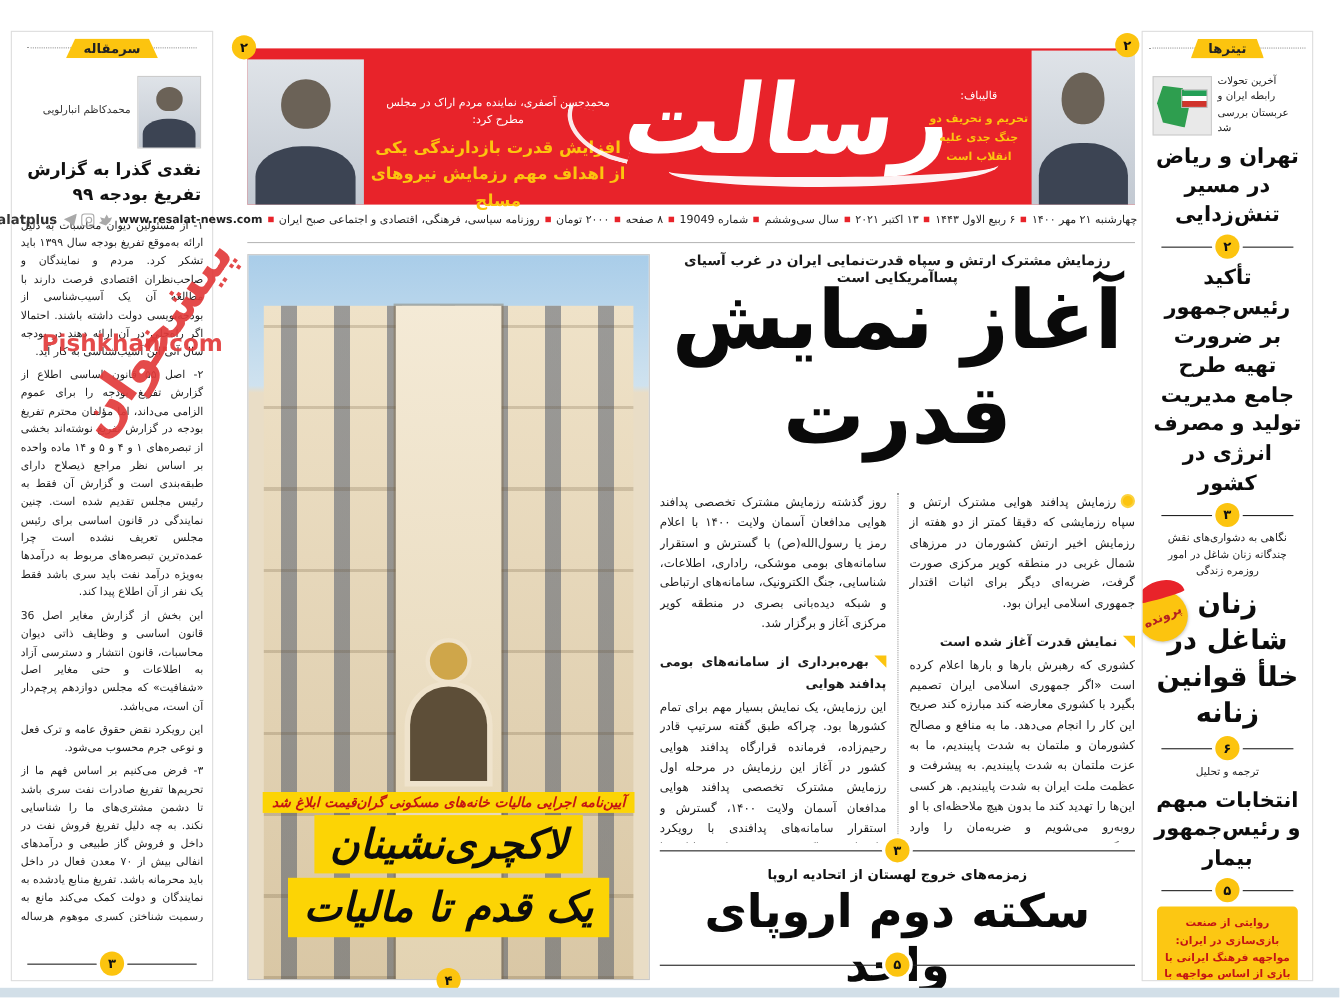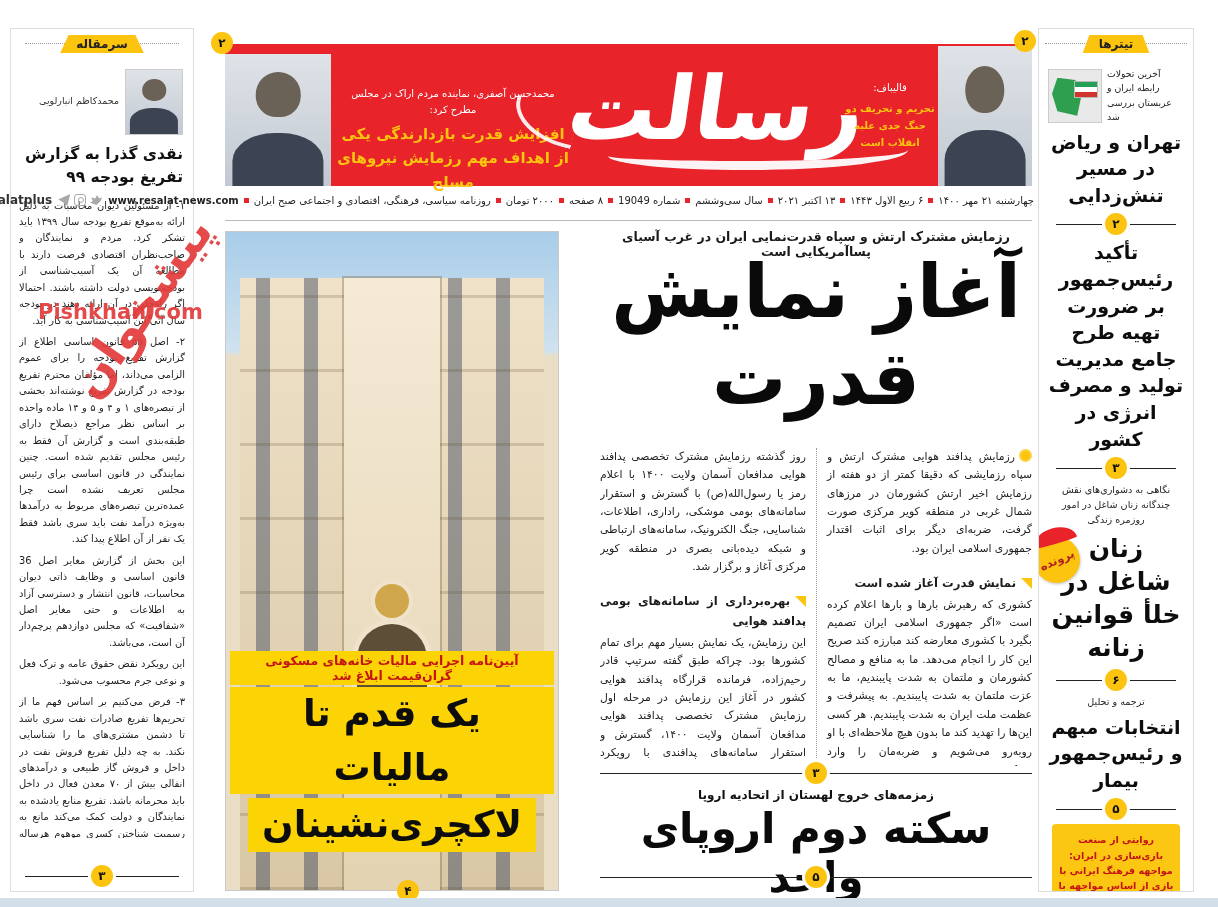--- a/index.html
+++ b/index.html
@@ -71,22 +71,22 @@
   .soc { display:inline-block; width:12px; height:12px; background:#a9a9a9; }
   .soc.telegram  { clip-path:polygon(0 45%,100% 0,76% 100%,38% 66%); }
   .soc.instagram { background:transparent; border:1.6px solid #a9a9a9; border-radius:3px; position:relative; }
   .soc.instagram::before { content:""; position:absolute; left:2.4px; top:2.4px; width:4px; height:4px;
                            border:1.4px solid #a9a9a9; border-radius:50%; }
   .soc.twitter { clip-path:polygon(0 72%,22% 58%,8% 30%,42% 38%,58% 8%,74% 36%,100% 30%,84% 62%,52% 92%); }
   .dl-handle { font-weight:bold; font-size:12px; color:#333; direction:ltr; }
   .dateline-rule { position:absolute; left:225px; top:220px; width:807px; border-top:1px solid #b9b9b9; }
 
   
-  .photo-box { position:absolute; left:225px; top:231px; width:334px; height:660px; border:1px solid #c9c9c9;
-               overflow:hidden; background:linear-gradient(#a9cde9 0%,#cfe2ef 18%,#e9ddc6 19%); }
+  .photo-box { position:absolute; left:225px; top:231px; width:366px; height:660px; border:1px solid #c9c9c9;
+               overflow:hidden; background:linear-gradient(#a9cde9 0%,#cfe2ef 18%,#e9ddc6 19%);font-style:italic; }
   .bld-wall { position:absolute; left:14px; right:14px; top:46px; bottom:0;
               background:
                 repeating-linear-gradient(0deg, rgba(90,70,40,.20) 0 3px, transparent 3px 74px),
                 repeating-linear-gradient(90deg, transparent 0 16px, rgba(52,66,92,.45) 16px 30px, transparent 30px 48px),
                 linear-gradient(#efe2c8,#d9c7a5); }
   .bld-center { position:absolute; left:50%; top:46px; bottom:0; width:96px; transform:translateX(-50%);
                 background:linear-gradient(#f4ead6,#e3d3b2); box-shadow:0 0 0 2px rgba(120,95,55,.35); }
   .bld-arch { position:absolute; left:50%; top:392px; width:70px; height:86px; transform:translateX(-50%);
               background:#5d4e38; border-radius:40px 40px 0 0; box-shadow:0 0 0 5px #efe3cc; }
   .bld-dome { position:absolute; left:50%; top:352px; width:34px; height:34px; transform:translateX(-50%);
@@ -216,22 +216,22 @@
   </div>
   <div class="dateline-rule"></div>
 
   <figure class="photo-box">
     <div class="bld-wall"></div>
     <div class="bld-center"></div>
     <div class="bld-dome"></div>
     <div class="bld-arch"></div>
     <figcaption class="ph-overlay">
       <span class="ph-kicker">آیین‌نامه اجرایی مالیات خانه‌های مسکونی گران‌قیمت ابلاغ شد</span>
+      <span class="ph-line">لاکچری‌نشینان</span>
       <span class="ph-line">یک قدم تا مالیات</span>
-      <span class="ph-line">لاکچری‌نشینان</span>
     </figcaption>
   </figure>
   <span class="badge badge-photo">۴</span>
 
   <div class="lead-kicker">رزمایش مشترک ارتش و سپاه قدرت‌نمایی ایران در غرب آسیای پساآمریکایی است</div>
   <h1 class="lead-headline">
     <span style="display:block">آغاز نمایش</span>
     <span style="display:block">قدرت</span>
   </h1>
   <div class="lead-cols">

